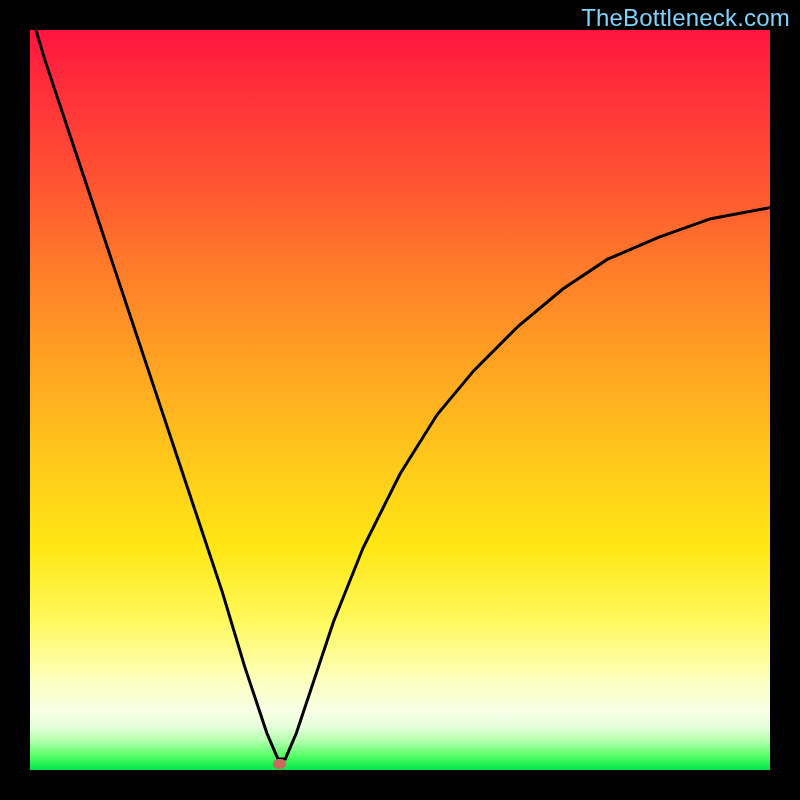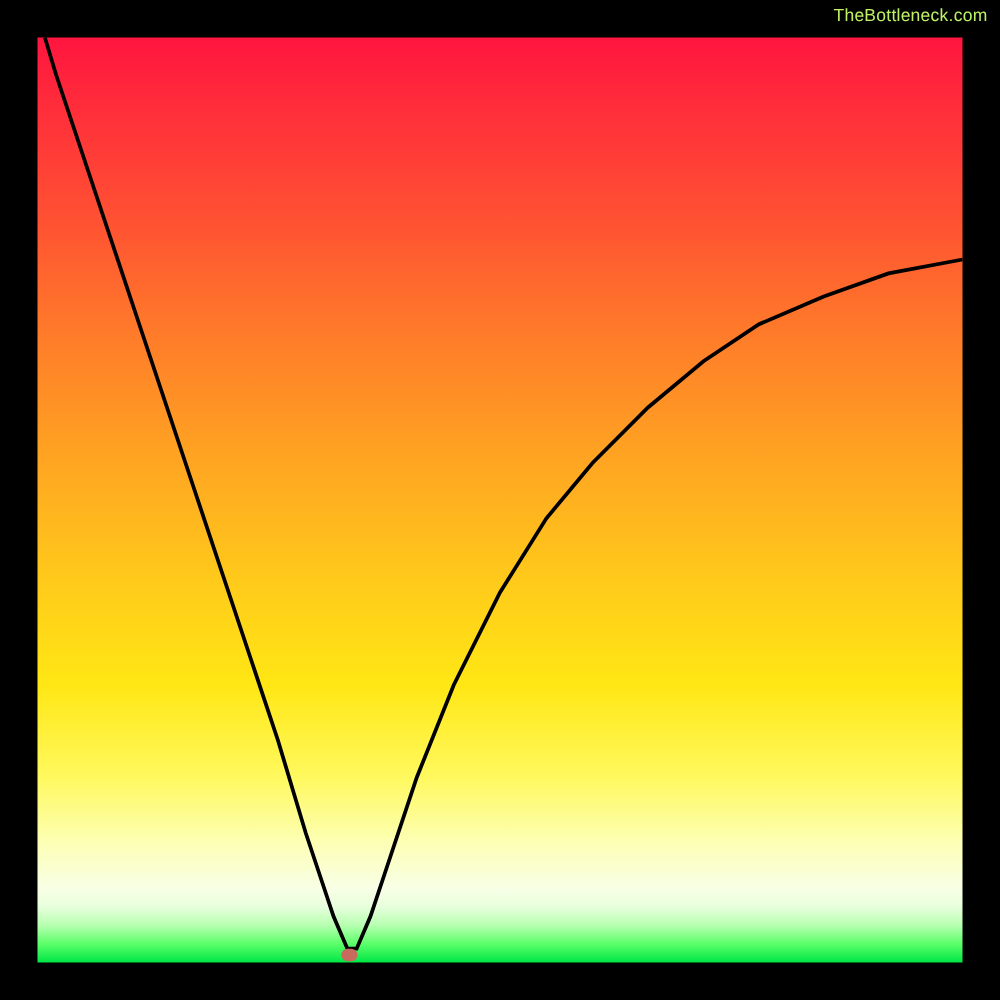--- a/index.html
+++ b/index.html
@@ -56,22 +56,22 @@
     position: absolute;
     width: 13px;
     height: 10px;
     background: #c76b5e;
     border-radius: 5px;
   }
   .watermark {
     position: absolute;
     top: 4px;
     right: 10px;
-    color: #bef264;
-    font-size: 14px;
+    color: #7dd3fc;
+    font-size: 24px;
     font-weight: 500;
     letter-spacing: 0.2px;
   }
 </style>
 </head>
 <body>
 
 <div class="frame">
 
   <div class="plot">

